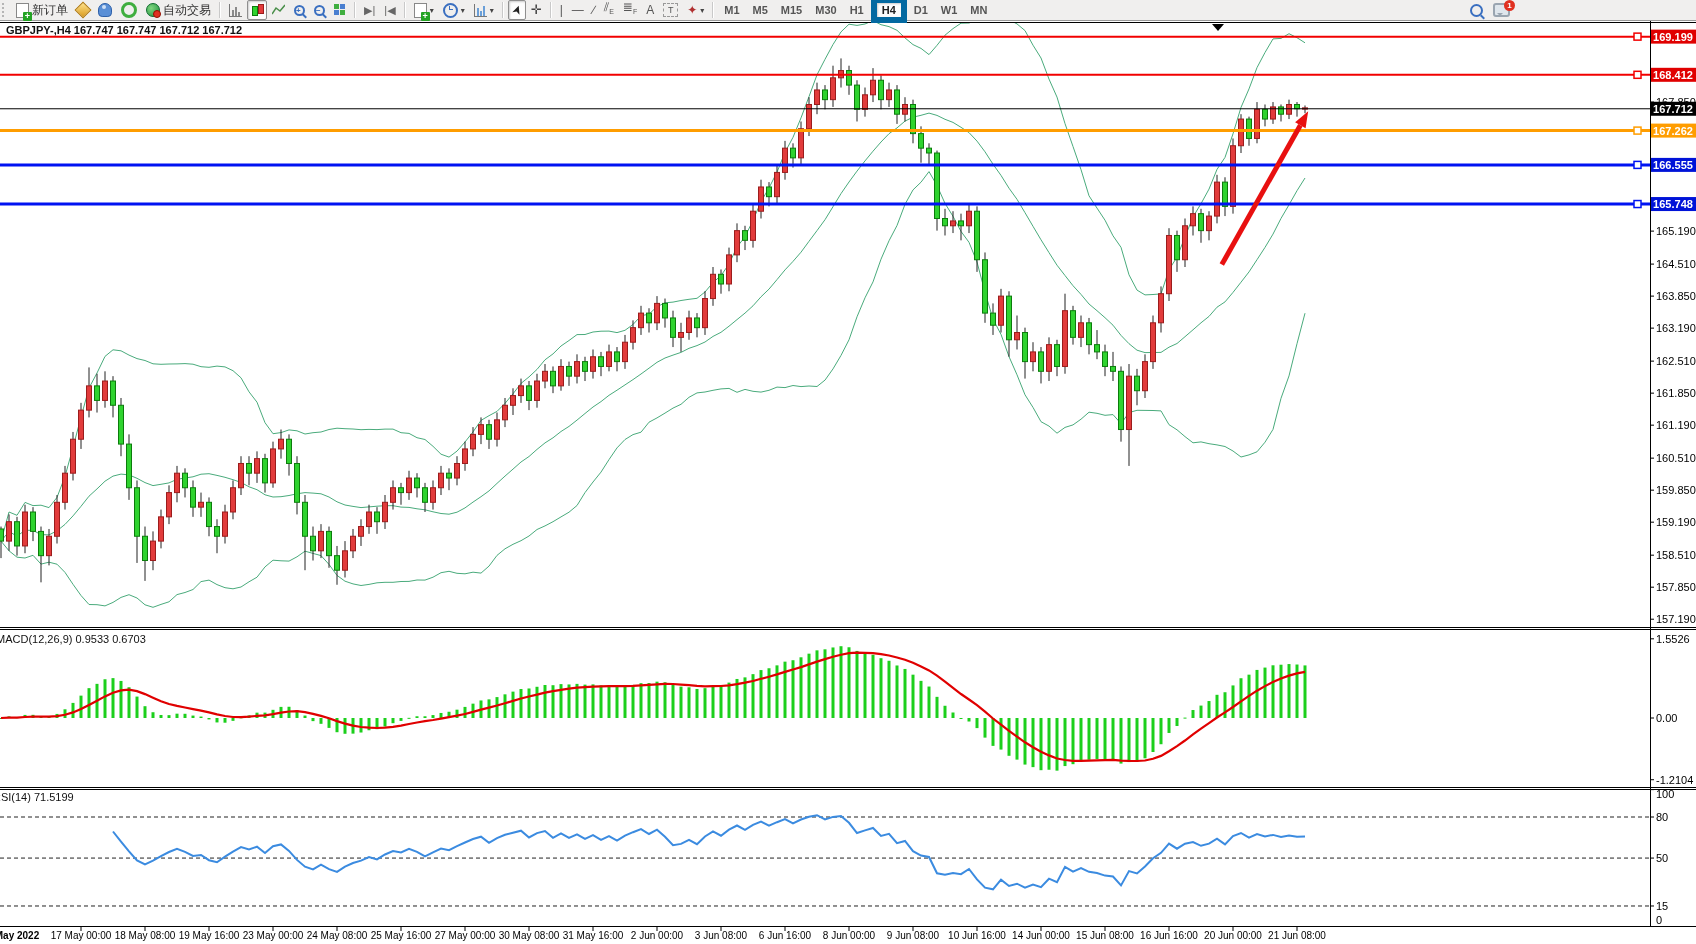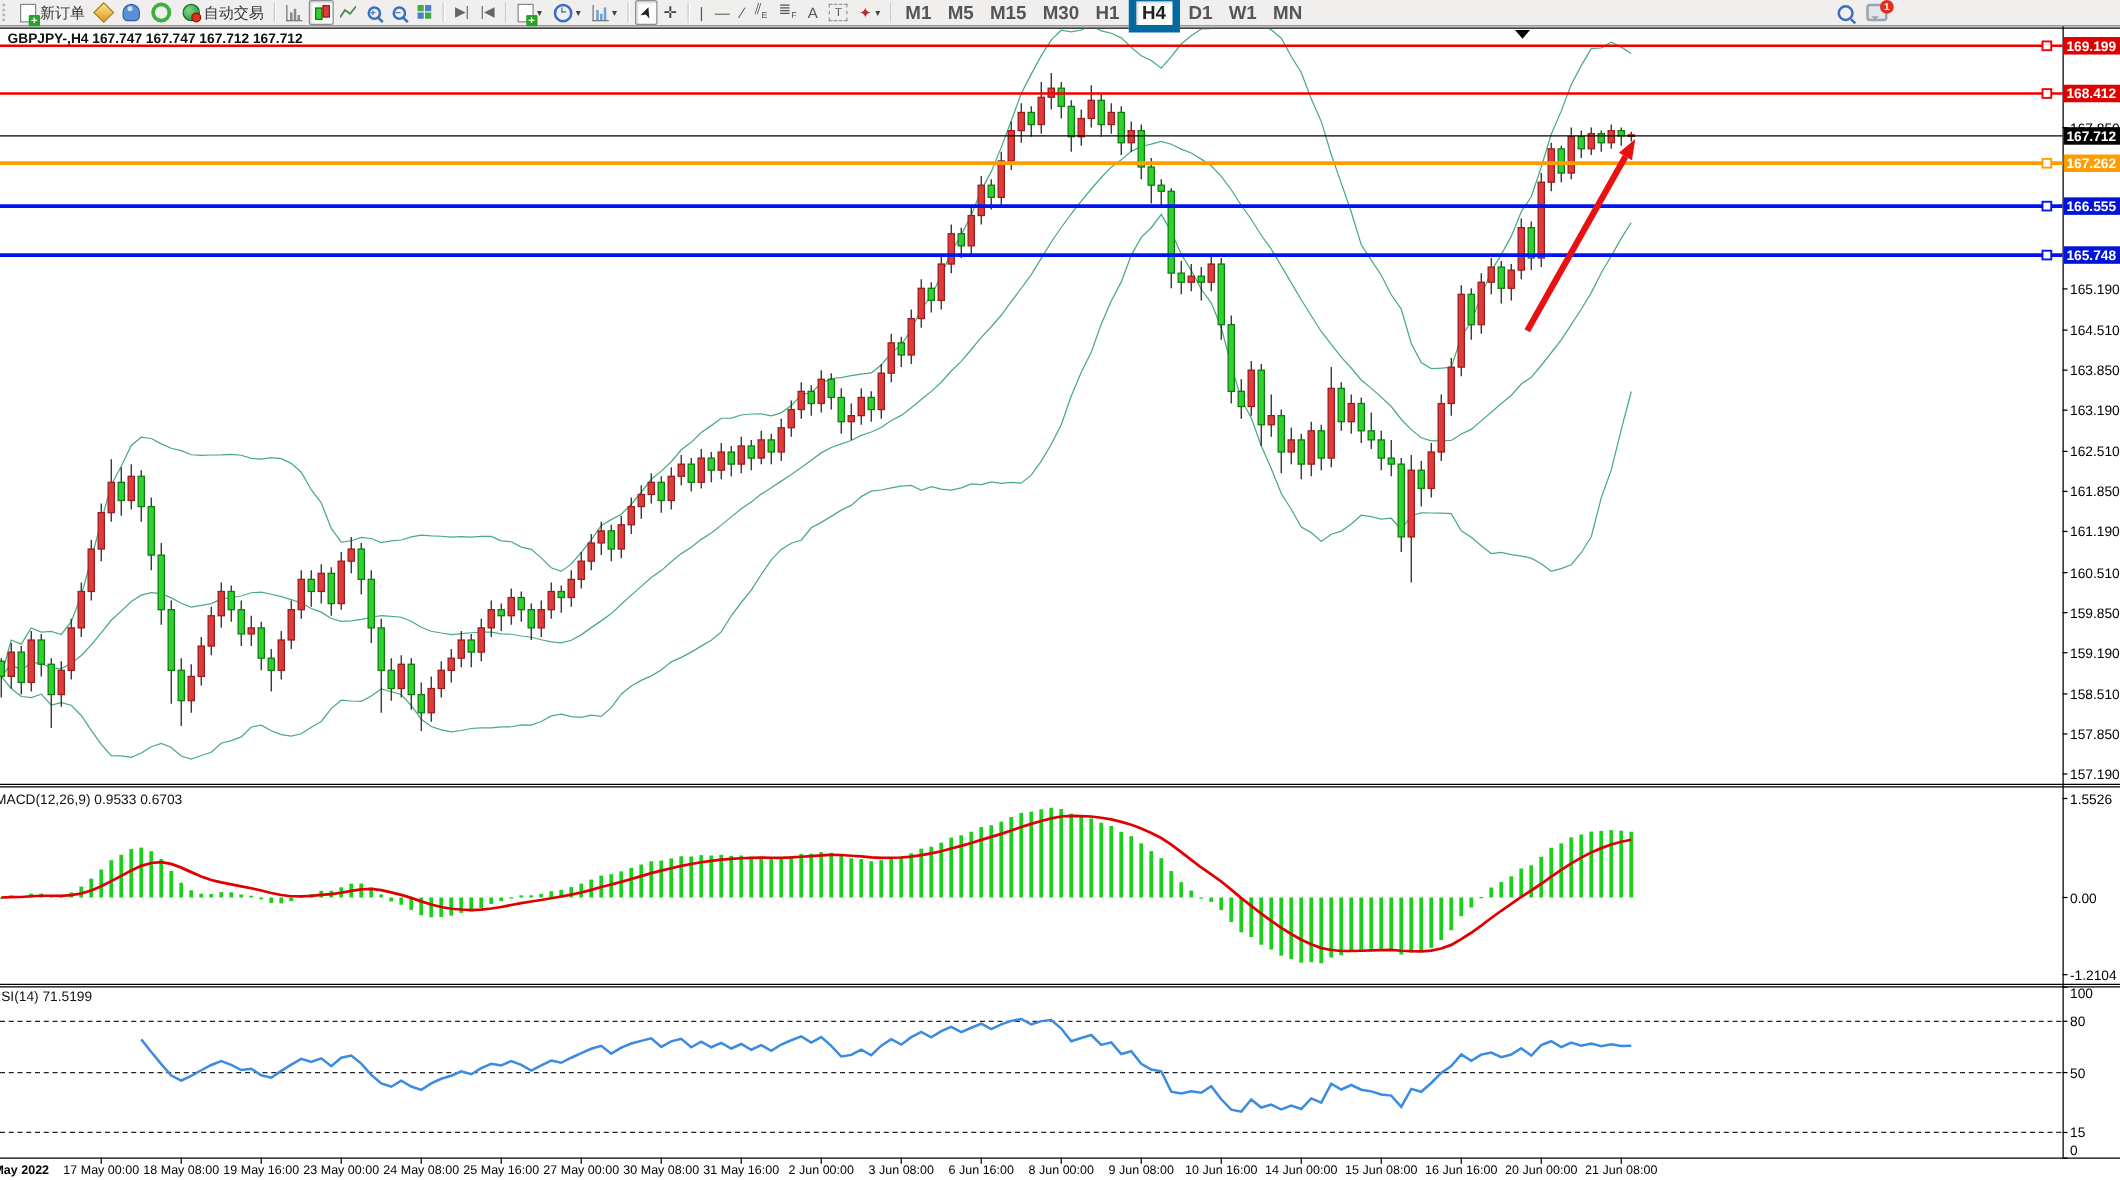--- a/index.html
+++ b/index.html
@@ -7,21 +7,21 @@
   #stage{position:relative;width:1696px;height:944px;}
   #chart-svg{position:absolute;left:0;top:0;z-index:1;}
   
   #toolbar{position:absolute;left:0;top:0;width:1696px;height:20px;background:#f0efee;
     border-bottom:1px solid #9a9a9a;z-index:5;display:flex;align-items:center;gap:1px;
     font-size:12px;color:#333;}
   .grip{width:5px;height:14px;margin:0 2px;border-left:2px dotted #b5b5b5;}
   .sep{width:1px;height:16px;background:#c9c9c9;border-right:1px solid #fff;margin:0 3px;}
   .tbtn{height:18px;display:flex;align-items:center;gap:3px;padding:0 3px;border:1px solid transparent;
     border-radius:2px;cursor:default;}
-  .tf{font-size:15px;font-weight:bold;color:#555;padding:1px 5px;border:1px solid transparent;}
+  .tf{font-size:11px;font-weight:bold;color:#555;padding:1px 5px;border:1px solid transparent;}
   .tf.active{background:#fdfdfd;border:6px solid #0369a1;box-shadow:inset 1px 1px 2px #ccc;color:#222;}
   .caret{font-size:8px;color:#444;}
   
   .ic{display:inline-block;position:relative;}
   .ic-doc{width:11px;height:13px;background:#fff;border:1px solid #888;}
   .ic-doc .plus{position:absolute;right:-4px;bottom:-4px;width:9px;height:9px;background:#24a324;
     color:#fff;font-size:9px;line-height:9px;text-align:center;font-weight:bold;border-radius:1px;}
   .ic-gold{width:10px;height:10px;background:linear-gradient(135deg,#ffe28a,#d99b1f);transform:rotate(45deg);border:1px solid #b07708;}
   .ic-person{width:12px;height:12px;background:#5a8fd6;border-radius:50% 50% 30% 30%;border:1px solid #2d5fa8;}
   .ic-person:after{content:'';position:absolute;left:3px;top:1px;width:4px;height:4px;border-radius:50%;background:#cfe0f5;}

